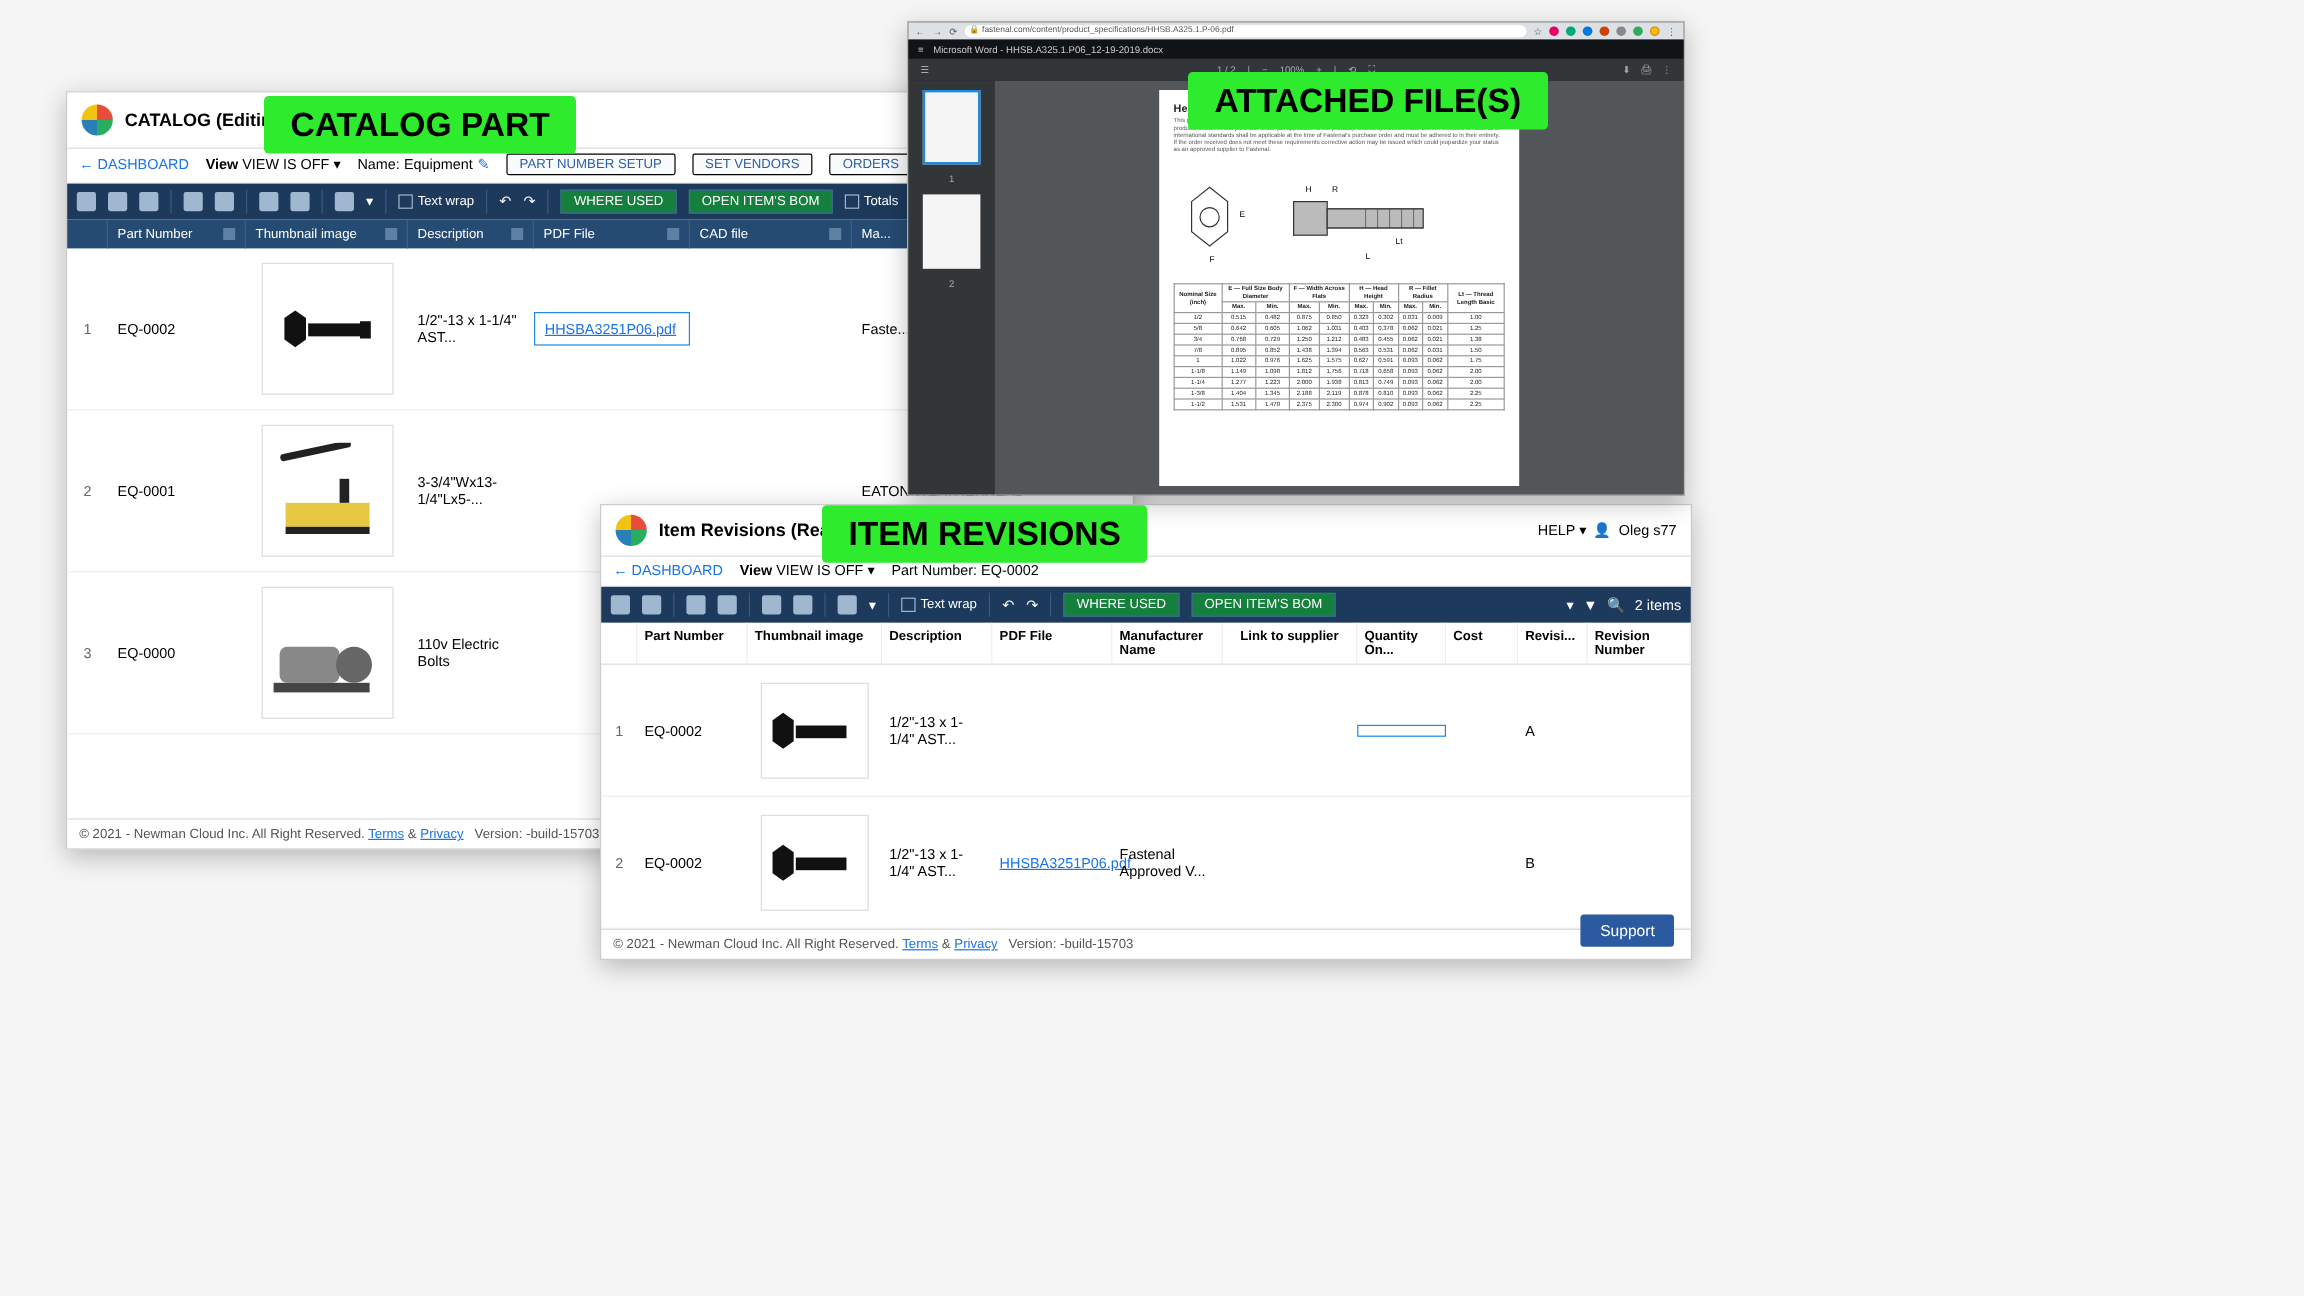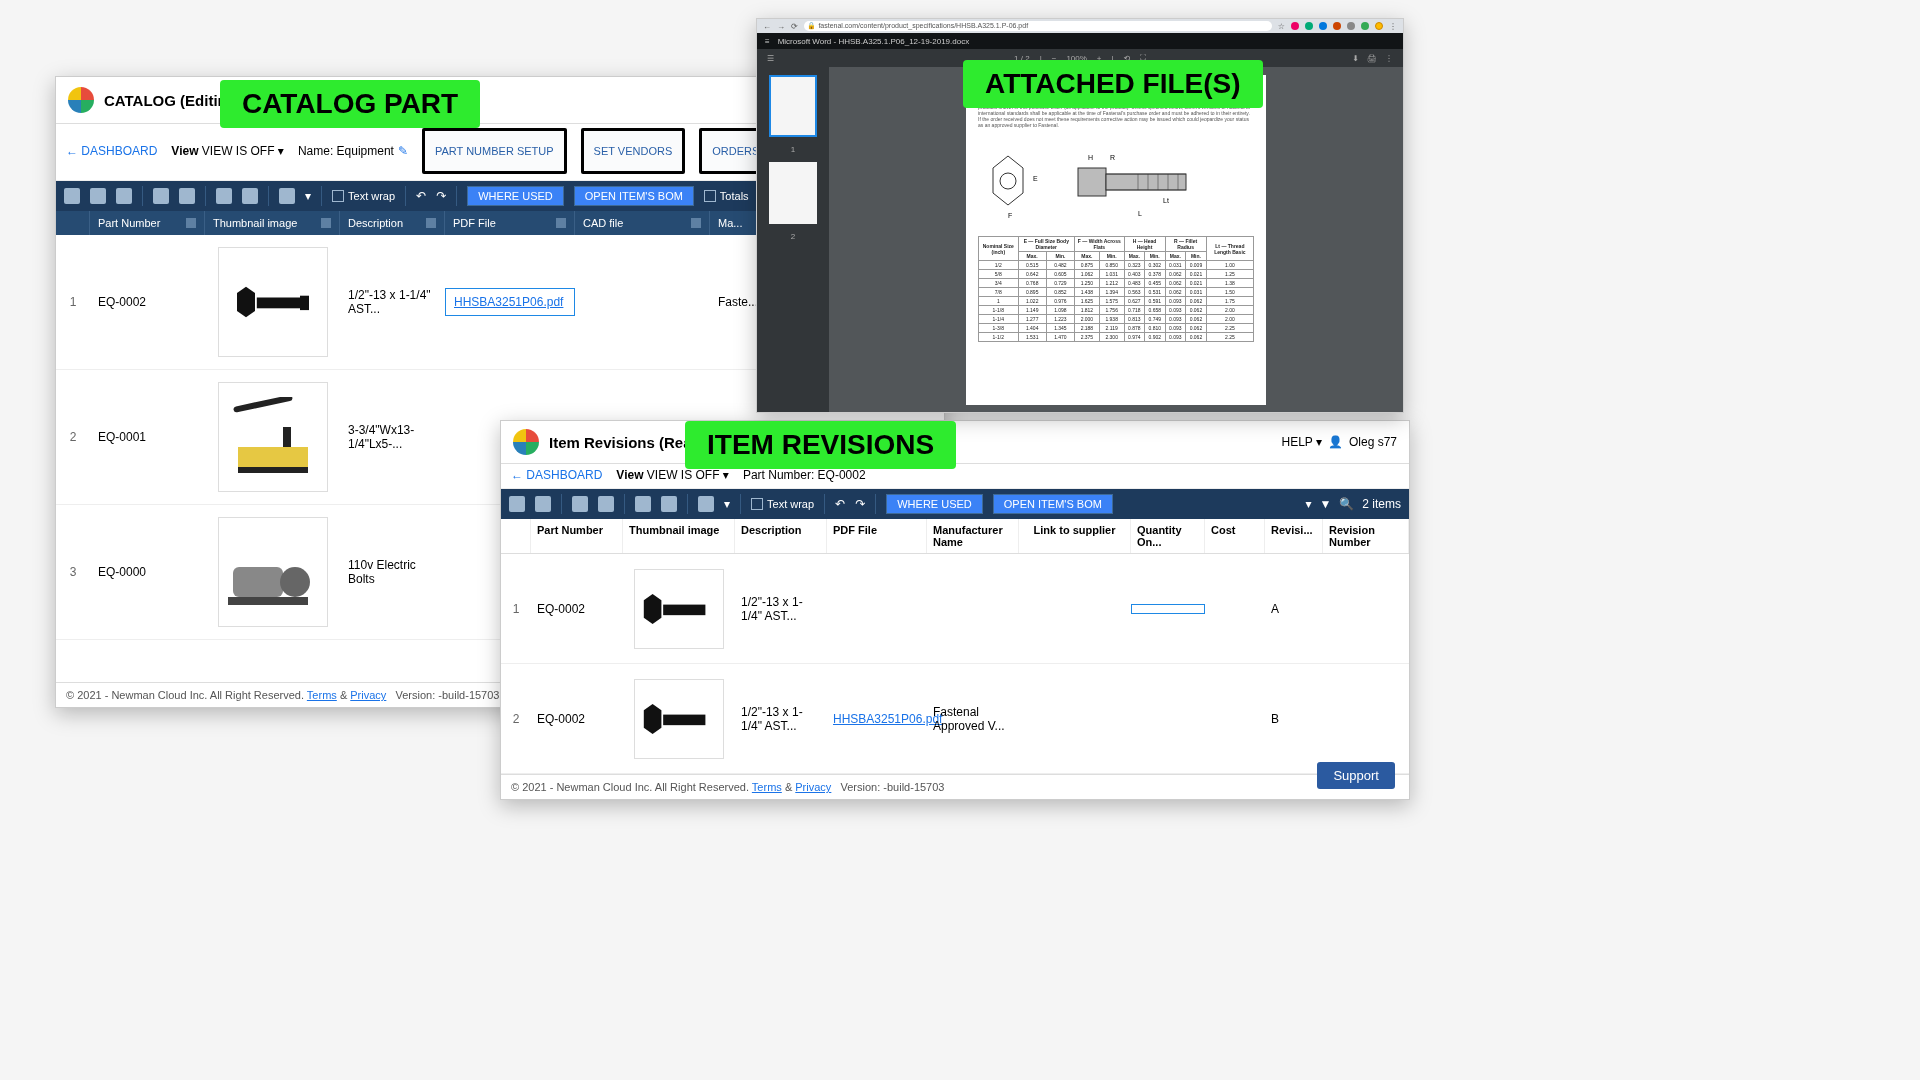--- a/index.html
+++ b/index.html
@@ -2,40 +2,40 @@
 <html><head>
 <meta charset="utf-8">
 <style>
   * { box-sizing: border-box; margin: 0; padding: 0; font-family: -apple-system, BlinkMacSystemFont, "Segoe UI", Arial, sans-serif; }
   body { width: 1920px; height: 1080px; background: #f5f5f5; position: relative; overflow: hidden; }
 
   
   .badge { position: absolute; background: #2eeb2e; color: #000; font-weight: 800; font-size: 28px; padding: 8px 22px; border-radius: 4px; z-index: 50; }
   .badge.b1 { left: 220px; top: 80px; }
   .badge.b2 { left: 685px; top: 421px; }
-  .badge.b3 { left: 963px; top: 60px; }
+  .badge.b3 { left: 990px; top: 60px; }
 
   
   .win { position: absolute; background: #fff; border: 1px solid #ccc; box-shadow: 0 6px 20px rgba(0,0,0,0.25); }
 
   
   .catalog { left: 55px; top: 76px; width: 890px; height: 632px; display:flex; flex-direction:column; }
   .cat-head { display:flex; align-items:center; gap:10px; padding:10px 12px; border-bottom:1px solid #ddd; }
   .logo { width:26px; height:26px; border-radius:50%; background: conic-gradient(#e74c3c 0 90deg,#27ae60 90deg 180deg,#2980b9 180deg 270deg,#f1c40f 270deg 360deg); flex:none; }
   .cat-title { font-weight:700; font-size:15px; }
   .subbar { display:flex; align-items:center; gap:14px; padding:4px 10px 6px; font-size:12px; border-bottom:1px solid #eee; }
   .back { color:#1a73e8; font-size:12px; cursor:pointer; }
   .view { font-weight:700; }
   .viewstate { font-weight:400; }
   .edit-ic { color:#1a73e8; margin-left:4px; }
-  .pill { border:3px solid #000000; color:#2a60a8; padding:14px 10px; font-size:11px; border-radius:2px; background:#fafbfc; }
+  .pill { border:1px solid #000000; color:#2a60a8; padding:2px 10px; font-size:11px; border-radius:2px; background:#fafbfc; }
   .toolbar { background:#1d3a5c; color:#fff; display:flex; align-items:center; gap:10px; padding:5px 8px; font-size:12px; }
   .toolbar .sep { width:1px; height:20px; background:#355a82; }
   .tb-ic { width:16px; height:16px; display:inline-block; background:#9fb7cf; border-radius:2px; }
-  .tb-btn { background:#3b82f6; border:1px solid #3e6a96; padding:3px 10px; font-size:11px; color:#fff; }
+  .tb-btn { background:#15803d; border:1px solid #3e6a96; padding:3px 10px; font-size:11px; color:#fff; }
   .tb-chk { display:flex; align-items:center; gap:4px; font-size:11px; }
   .chkbox { width:12px; height:12px; border:1px solid #9fb7cf; display:inline-block; }
   .chkbox.on { background:#2eeb2e; border-color:#2eeb2e; }
   .colhdr { display:flex; background:#264b72; color:#fff; font-size:11px; }
   .colhdr > div { padding:6px 8px; border-right:1px solid #3a5f86; display:flex; align-items:center; justify-content:space-between; }
   .fico { width:10px; height:10px; background:#5e80a3; display:inline-block; }
   .c-row { display:flex; align-items:center; border-bottom:1px solid #eee; font-size:12px; min-height:135px; }
   .c-row > div { padding:6px 8px; }
   .thumb { width:110px; height:110px; background:#fff; border:1px solid #ddd; margin:auto; display:flex; align-items:center; justify-content:center; }
   .lnk { color:#1a73e8; text-decoration:underline; }

